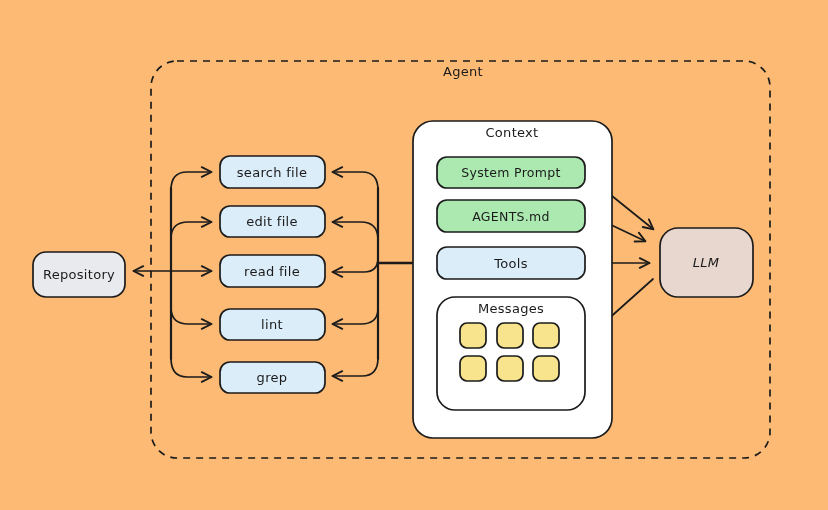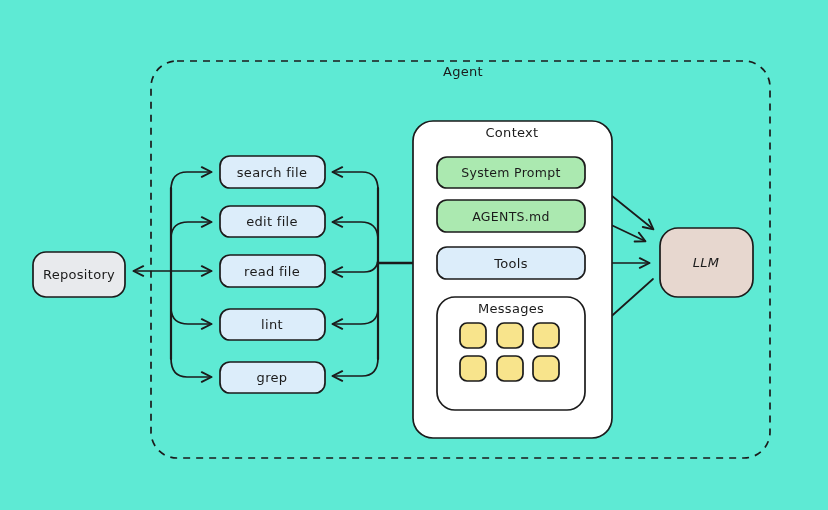--- a/index.html
+++ b/index.html
@@ -1,16 +1,16 @@
 <!DOCTYPE html>
 <html><head>
 <meta charset="utf-8">
 <style>
   html,body{margin:0;padding:0;background:#ffffff;}
-  .canvas{position:relative;width:828px;height:510px;background:#5eead4;overflow:hidden;}
+  .canvas{position:relative;width:828px;height:510px;background:#fdba74;overflow:hidden;}
   svg{display:block;}
   .edge{fill:none;stroke:#1b1b1b;stroke-width:1.7;stroke-linecap:round;stroke-linejoin:round;}
   .edge.thick{stroke-width:2.6;}
   .edge.trunk{stroke-width:2.2;}
   .node-rect{stroke:#1b1b1b;stroke-width:1.7;}
   .container-rect{fill:#ffffff;stroke:#1b1b1b;stroke-width:1.7;}
   .dashed-rect{fill:none;stroke:#1b1b1b;stroke-width:1.7;stroke-dasharray:7 6;}
   .lbl{font-family:"DejaVu Sans","Liberation Sans",sans-serif;font-size:13px;fill:#1b1b1b;
        text-anchor:middle;letter-spacing:0.3px;}
   .lbl.small{font-size:12.5px;}

